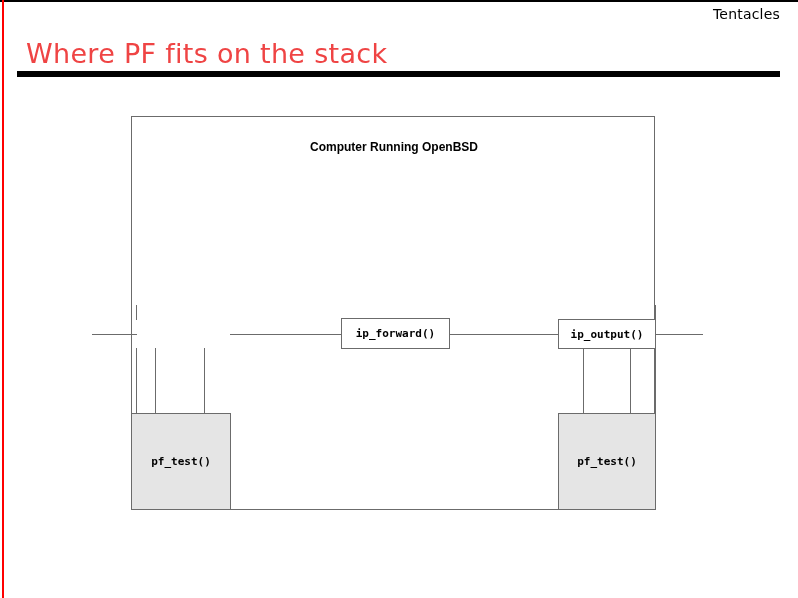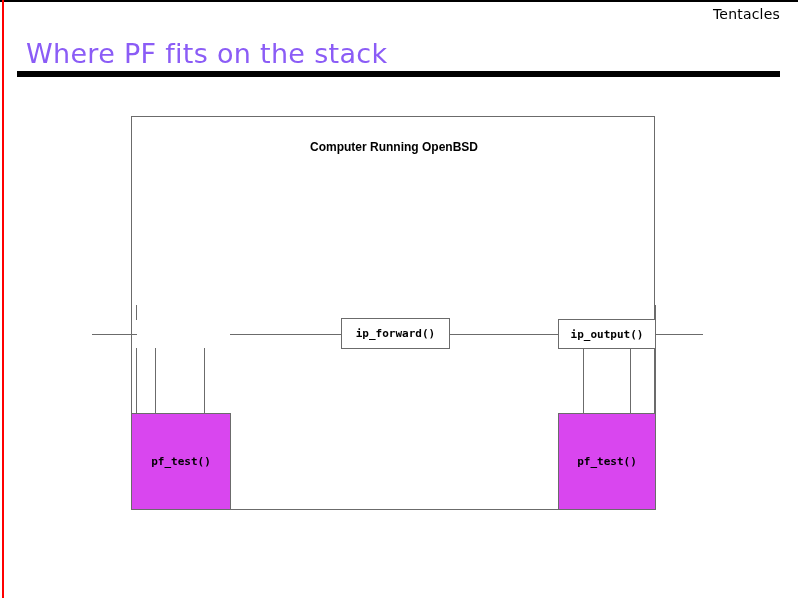--- a/index.html
+++ b/index.html
@@ -47,21 +47,21 @@
     white-space: nowrap;
   }
   .slide-title {
     position: absolute;
     left: 26px;
     top: 38px;
     font-family: "DejaVu Sans", sans-serif;
     font-size: 27px;
     font-weight: 400;
     letter-spacing: 0.3px;
-    color: #8b5cf6;
+    color: #ef4444;
     white-space: nowrap;
   }
   .title-bar {
     position: absolute;
     left: 17px;
     top: 71px;
     width: 763px;
     height: 6px;
     background: #000000;
   }
@@ -112,21 +112,21 @@
   }
 
   .fn-ipv4-input { left: 136px; top: 319px; width: 95px;  height: 30px; }
   .fn-ip-forward { left: 341px; top: 318px; width: 109px; height: 31px; }
   .fn-ip-output  { left: 558px; top: 319px; width: 98px;  height: 30px; }
 
   .pf-box {
     position: absolute;
     border: 1px solid #6b6b6b;
     box-sizing: border-box;
-    background: #d946ef;
+    background: #e5e5e5;
     display: flex;
     align-items: center;
     justify-content: center;
     font-family: "DejaVu Sans Mono", monospace;
     font-size: 11px;
     font-weight: bold;
     color: #000000;
     white-space: nowrap;
   }
   .pf-left  { left: 131px; top: 413px; width: 100px; height: 97px; }

